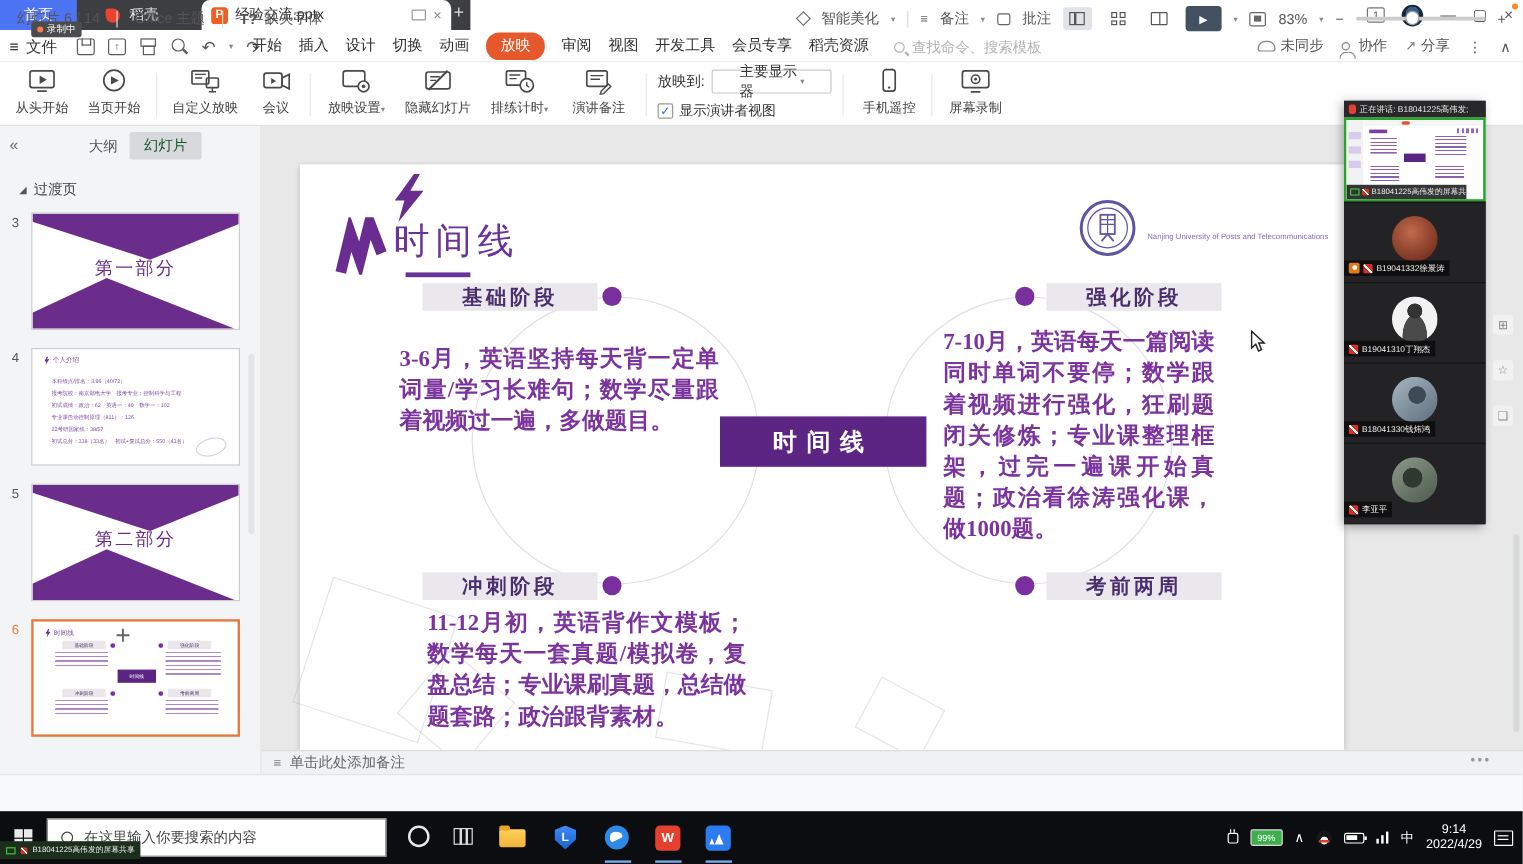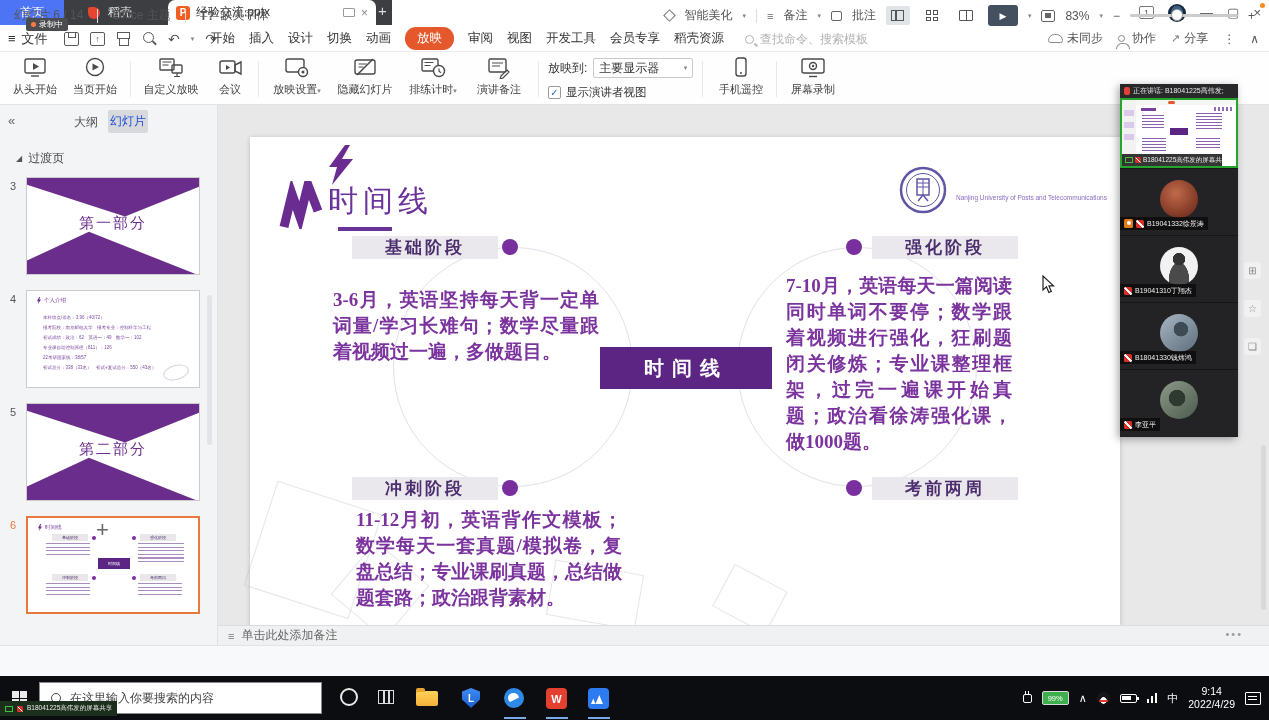--- a/index.html
+++ b/index.html
@@ -49,28 +49,28 @@
 .i-person::after{content:"";position:absolute;left:-3px;top:7px;width:12px;height:5px;border:1.5px solid #888;border-bottom:none;border-radius:6px 6px 0 0}
 .i-share{font-size:11px;color:#777}
 .mbgroup{display:flex;align-items:center;gap:4px}
 
 .ribbon{position:absolute;left:0;top:52px;width:1269px;height:53px;background:#fefefe;border-bottom:1px solid #e2e2e2}
 .rbtn{position:absolute;top:57px;text-align:center;font-size:11px;color:#3f3f3f}
 .rbtn svg{display:block;margin:0 auto 3px}
 .rsep{position:absolute;top:61px;width:1px;height:36px;background:#e8e8e8}
 .dgroup{position:absolute;left:548px;top:58px;font-size:12px;color:#333}
 .dgrow{display:flex;align-items:center;gap:6px}
-.dselect{width:100px;height:20px;border:1px solid #c9c9c9;border-radius:2px;display:flex;align-items:center;justify-content:space-between;padding:0 5px;font-size:12px;color:#333;background:#fff}
+.dselect{width:100px;height:20px;border:1px solid #c9c9c9;border-radius:2px;display:flex;align-items:center;justify-content:space-between;padding:0 22px;font-size:12px;color:#333;background:#fff}
 .dcheckrow{display:flex;align-items:center;gap:5px;margin-top:7px;font-size:11.5px}
 .cbx{width:13px;height:13px;border:1px solid #9a9a9a;border-radius:2px;color:#2b6bd8;font-size:10px;display:flex;align-items:center;justify-content:center;background:#fff}
 
 .panel{position:absolute;left:0;top:105px;width:218px;height:540px;background:#f3f4f6;border-right:1px solid #e2e2e2}
 .pn-collapse{position:absolute;left:8px;top:8px;font-size:13px;color:#666}
 .pn-tab1{position:absolute;left:74px;top:9px;font-size:12px;color:#555}
-.pn-tab2{position:absolute;left:108px;top:5px;font-size:12px;color:#1d4ed8;background:#d8d9dc;border-radius:2px;padding:3px 2px}
+.pn-tab2{position:absolute;left:108px;top:5px;font-size:12px;color:#14532d;background:#d8d9dc;border-radius:2px;padding:3px 12px}
 .pn-sec{position:absolute;left:16px;top:45px;display:flex;align-items:center;gap:6px;font-size:12px;color:#444}
 .secmark{font-size:8px;color:#555}
 .thumb{position:absolute;left:26px;width:174px;height:98px;background:#fff;border:1px solid #ccc}
 .thumb.sel{border:2px solid #e8793e}
 .tnum{position:absolute;left:0;width:16px;text-align:right;font-size:11px;color:#555}
 .tnum.sel{color:#e8793e}
 .tri-top{position:absolute;inset:0;background:#6b2d8b;clip-path:polygon(0 0,100% 0,100% 9%,57% 40%,0 7%)}
 .tri-bot{position:absolute;inset:0;background:#6b2d8b;clip-path:polygon(0 86%,36% 56%,98% 100%,0 100%)}
 .tcap{position:absolute;width:100%;top:37%;text-align:center;font-family:"Liberation Serif",serif;color:#6b2d8b;font-size:15px;letter-spacing:2px}
 .minihead{position:absolute;left:10px;top:6px;display:flex;align-items:center;gap:3px;color:#7a3fa0;font-size:5.5px}

